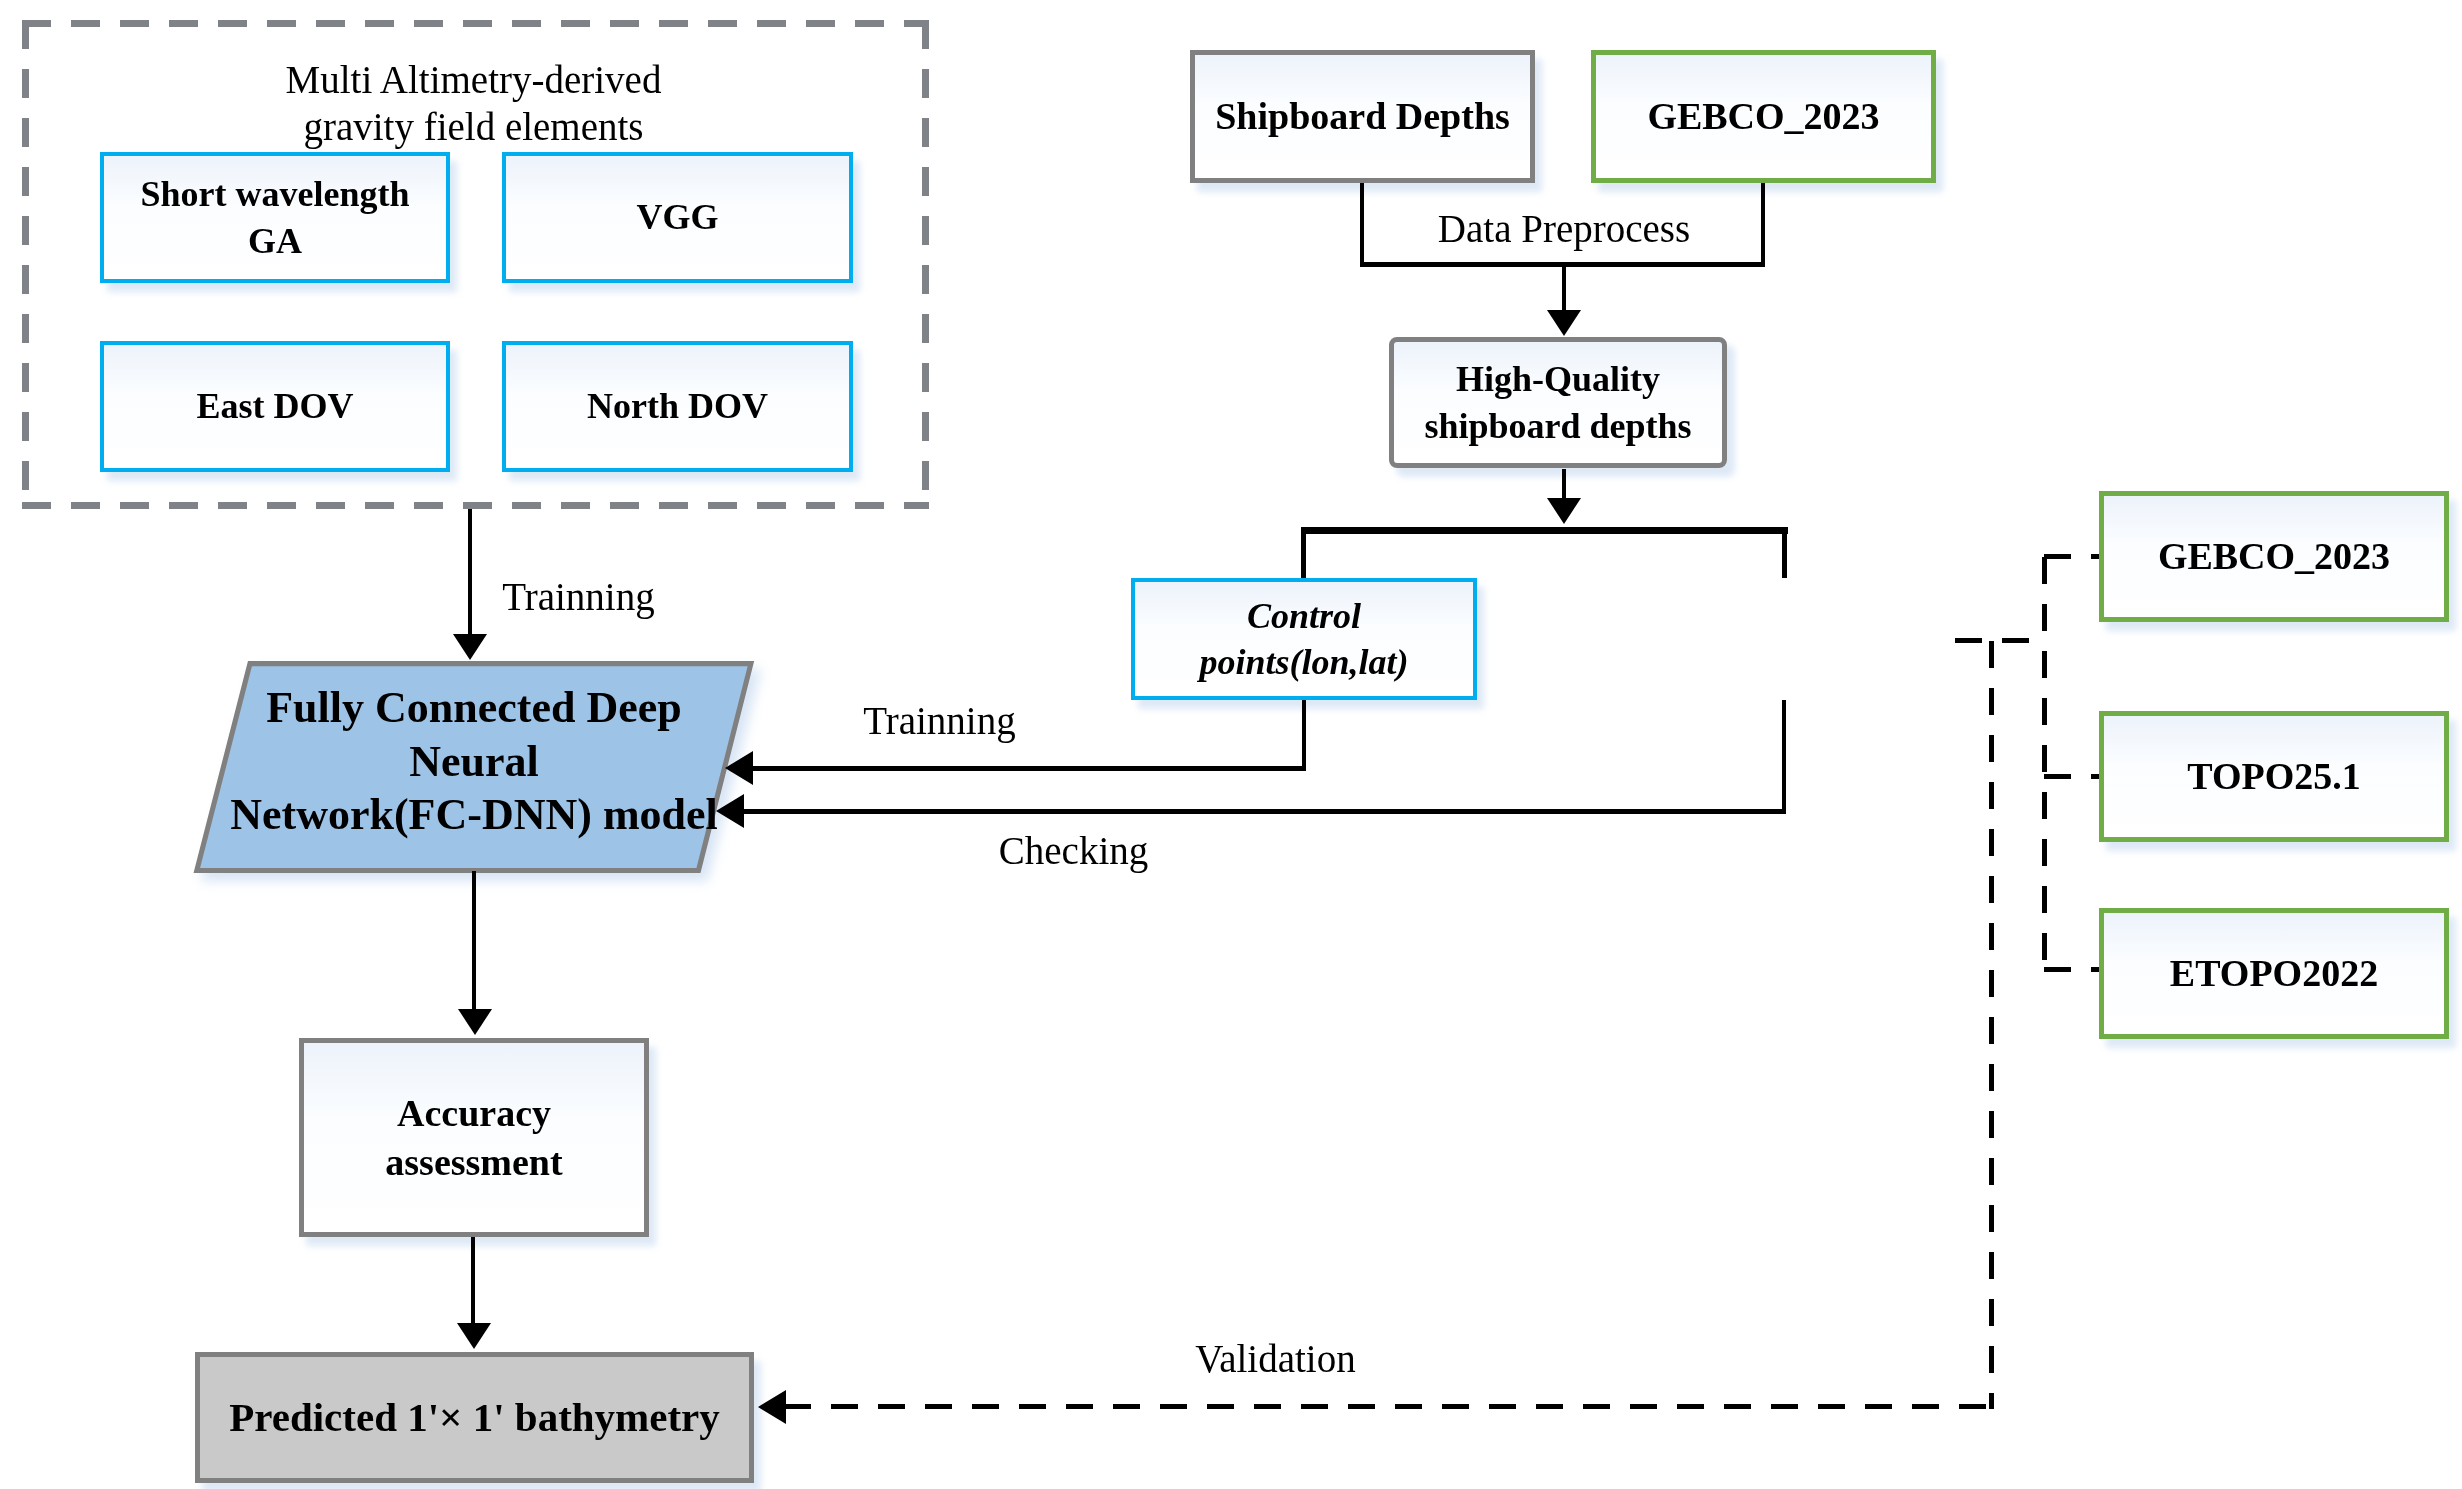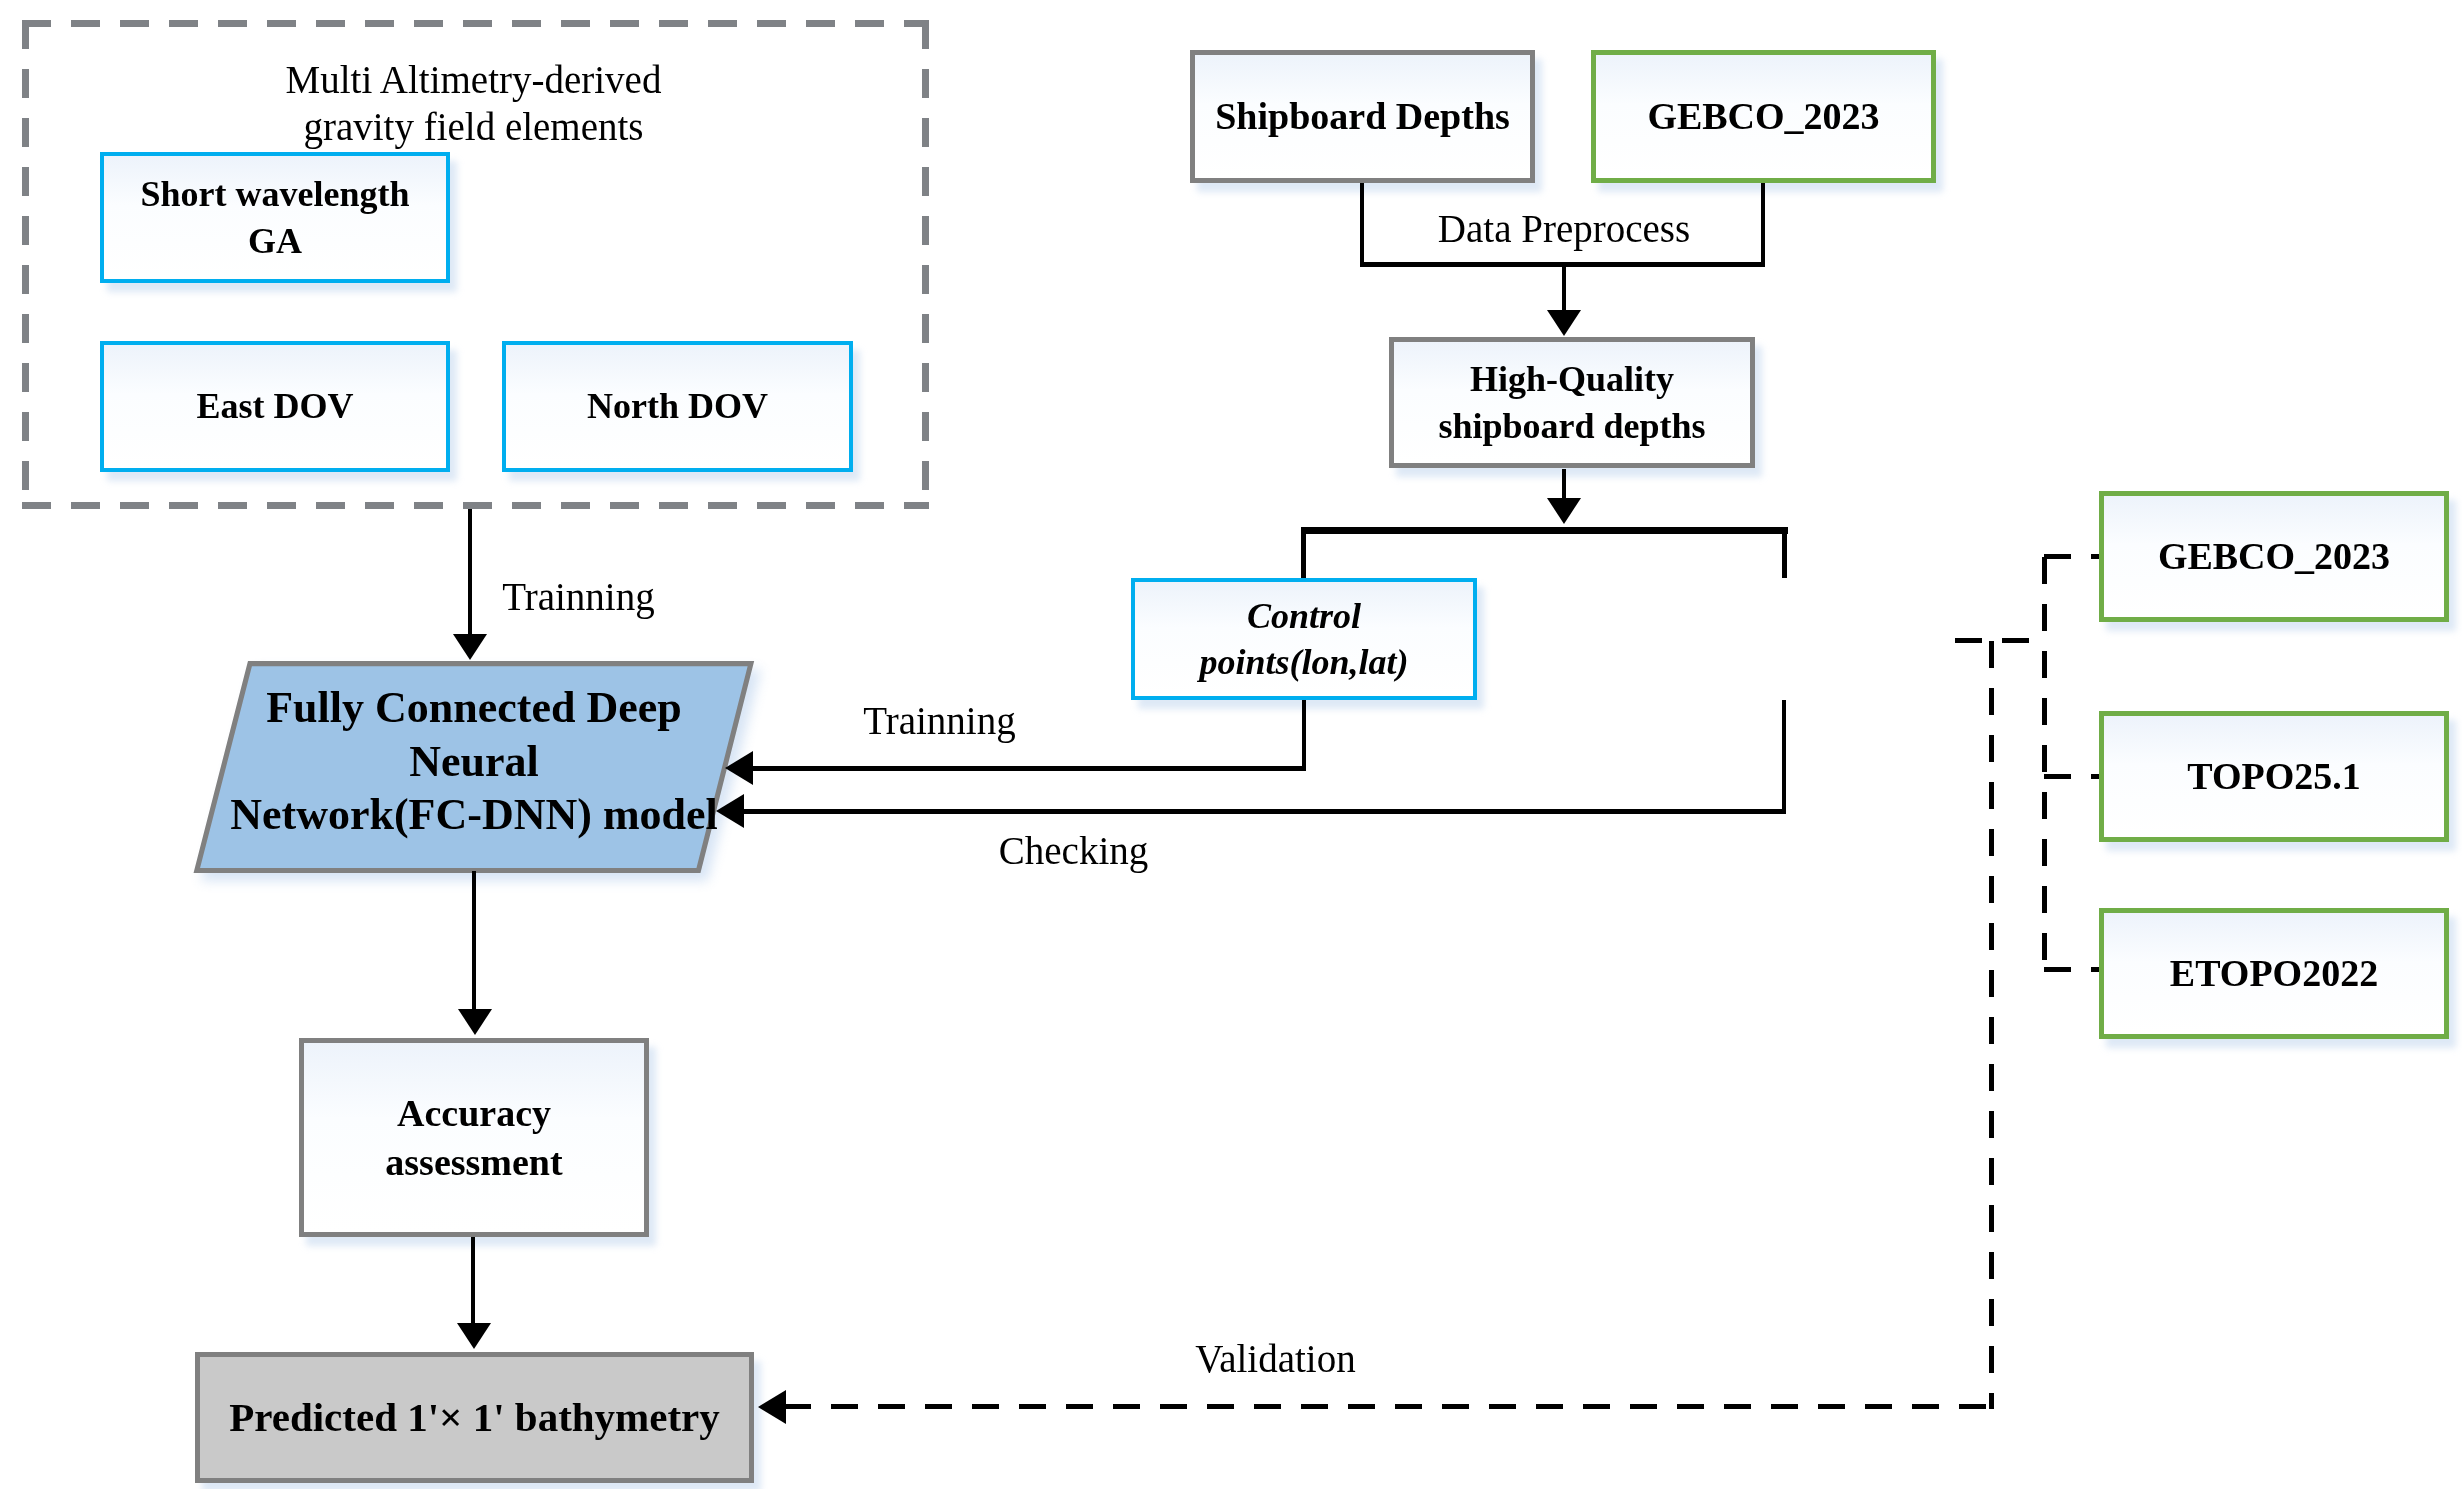--- a/index.html
+++ b/index.html
@@ -67,20 +67,23 @@
   <div class="gdash-v" style="left:22px;   top:20.4px; height:488px;"></div>
   <div class="gdash-v" style="left:922px; top:20.4px; height:488px;"></div>
 
   <div class="glabel fs54" style="left:109px; top:29px; width:729px;margin-top:28px;">Multi Altimetry-derived
 gravity field elements</div>
 
   <div class="node b-blue" style="left:100px; top:152px; width:350px; height:131px;">
     <span class="lbl fs50">Short wavelength
 GA</span>
   </div>
+  <div class="node b-blue" style="left:502px; top:152px; width:351px; height:131px;">
+    <span class="lbl fs50">VGG</span>
+  </div>
   <div class="node b-blue" style="left:100px; top:341px; width:350px; height:131px;">
     <span class="lbl fs50">East DOV</span>
   </div>
   <div class="node b-blue" style="left:502px; top:341px; width:351px; height:131px;">
     <span class="lbl fs50">North DOV</span>
   </div>
 
   <div class="node b-gray" style="left:1190px; top:50px; width:345px; height:133px;">
     <span class="lbl fs52">Shipboard Depths</span>
   </div>
@@ -89,21 +92,21 @@
   </div>
 
   <div class="line" style="left:1360px; top:183px; width:4.4px; height:84px;"></div>
   <div class="line" style="left:1761px; top:183px; width:4.4px; height:84px;"></div>
   <div class="line" style="left:1360px; top:262px; width:405px; height:5.1px;"></div>
   <div class="glabel fs54" style="left:1382px; top:206px; width:364px;">Data Preprocess</div>
 
   <div class="line" style="left:1562px; top:267px; width:4.4px; height:47px;"></div>
   <div class="ah-down" style="left:1547px; top:310px;"></div>
 
-  <div class="node b-gray" style="left:1389px; top:337px; width:366px; height:131px;">
+  <div class="node b-gray" style="left:1389px; top:337px; width:338px; height:131px;border-radius:8px;">
     <span class="lbl fs50">High-Quality
 shipboard depths</span>
   </div>
 
   <div class="line" style="left:1562px; top:469px; width:4.4px; height:32px;"></div>
   <div class="ah-down" style="left:1547px; top:498px;"></div>
   <div class="line" style="left:1301px; top:527px; width:487px; height:6.6px;"></div>
   <div class="line" style="left:1301px; top:527px; width:5.1px; height:51px;"></div>
   <div class="line" style="left:1782px; top:527px; width:5.1px; height:51px;"></div>
 

